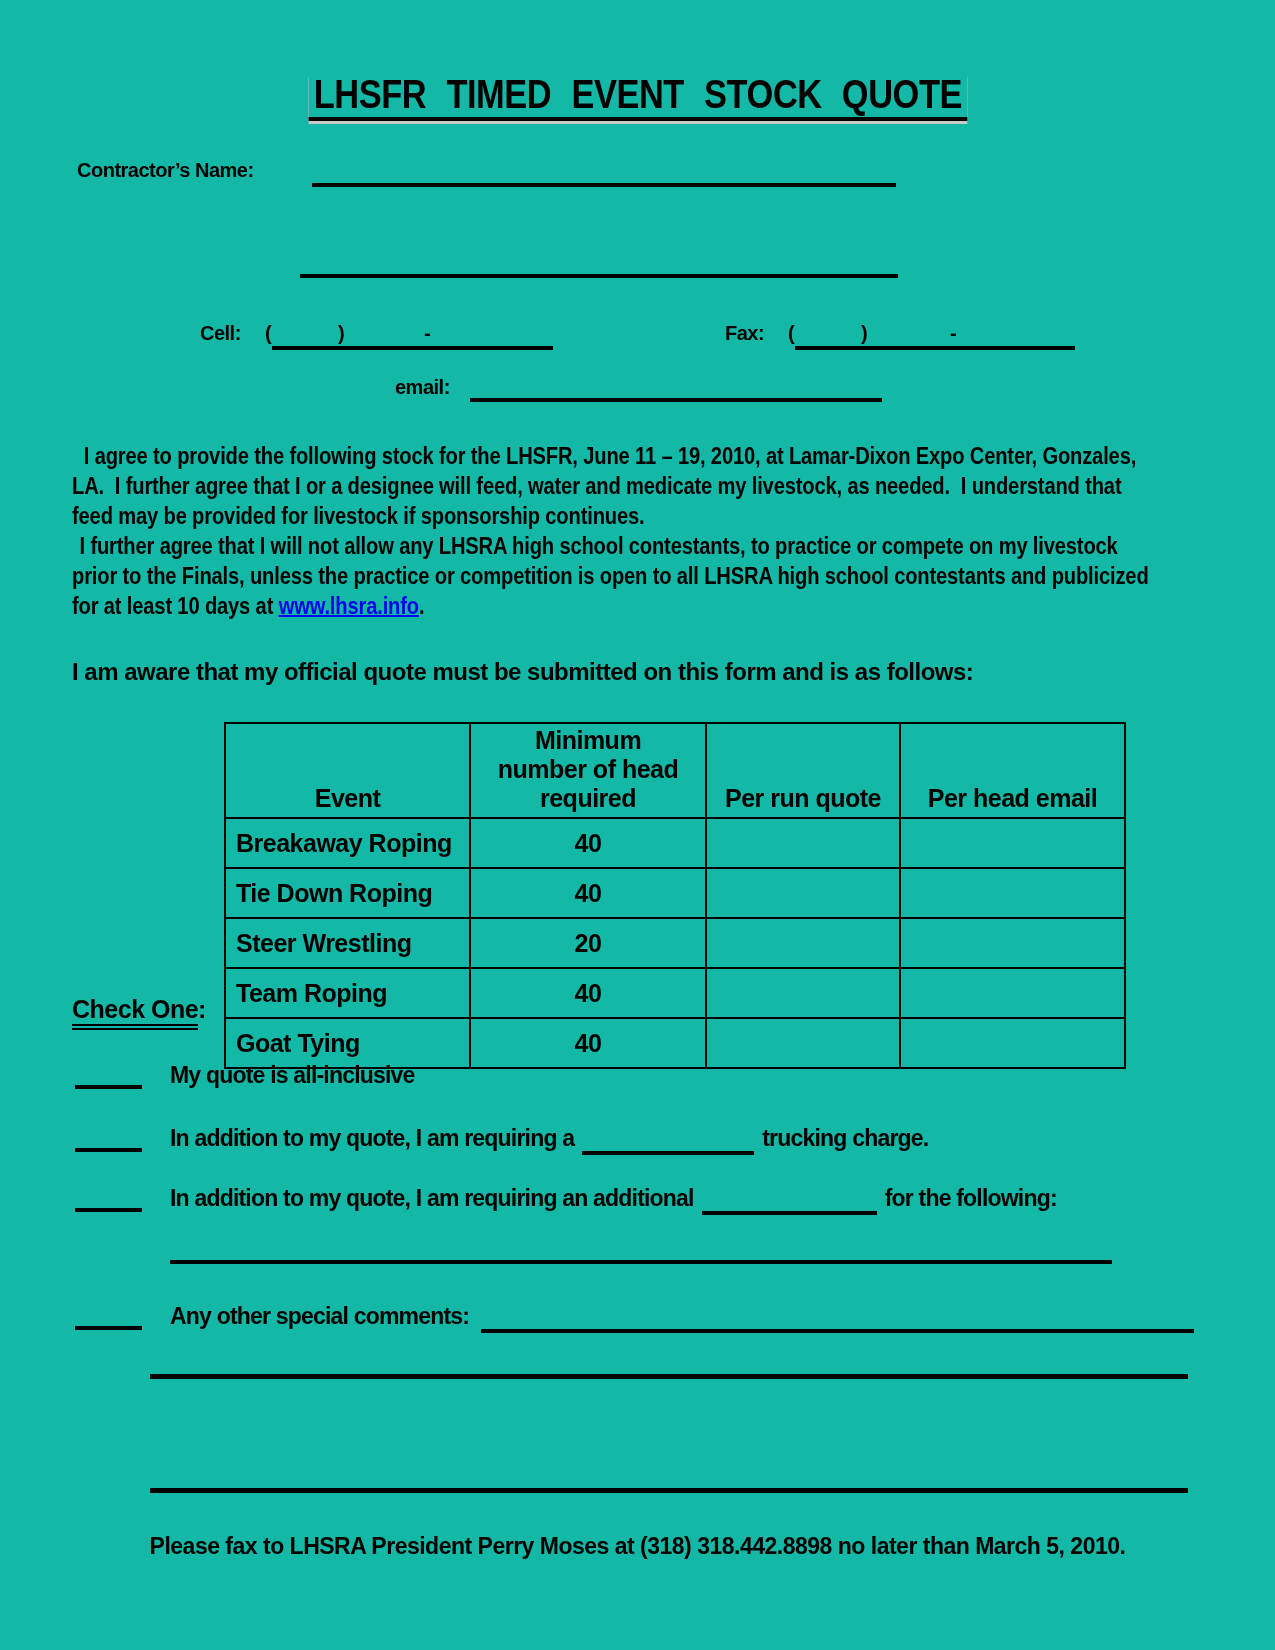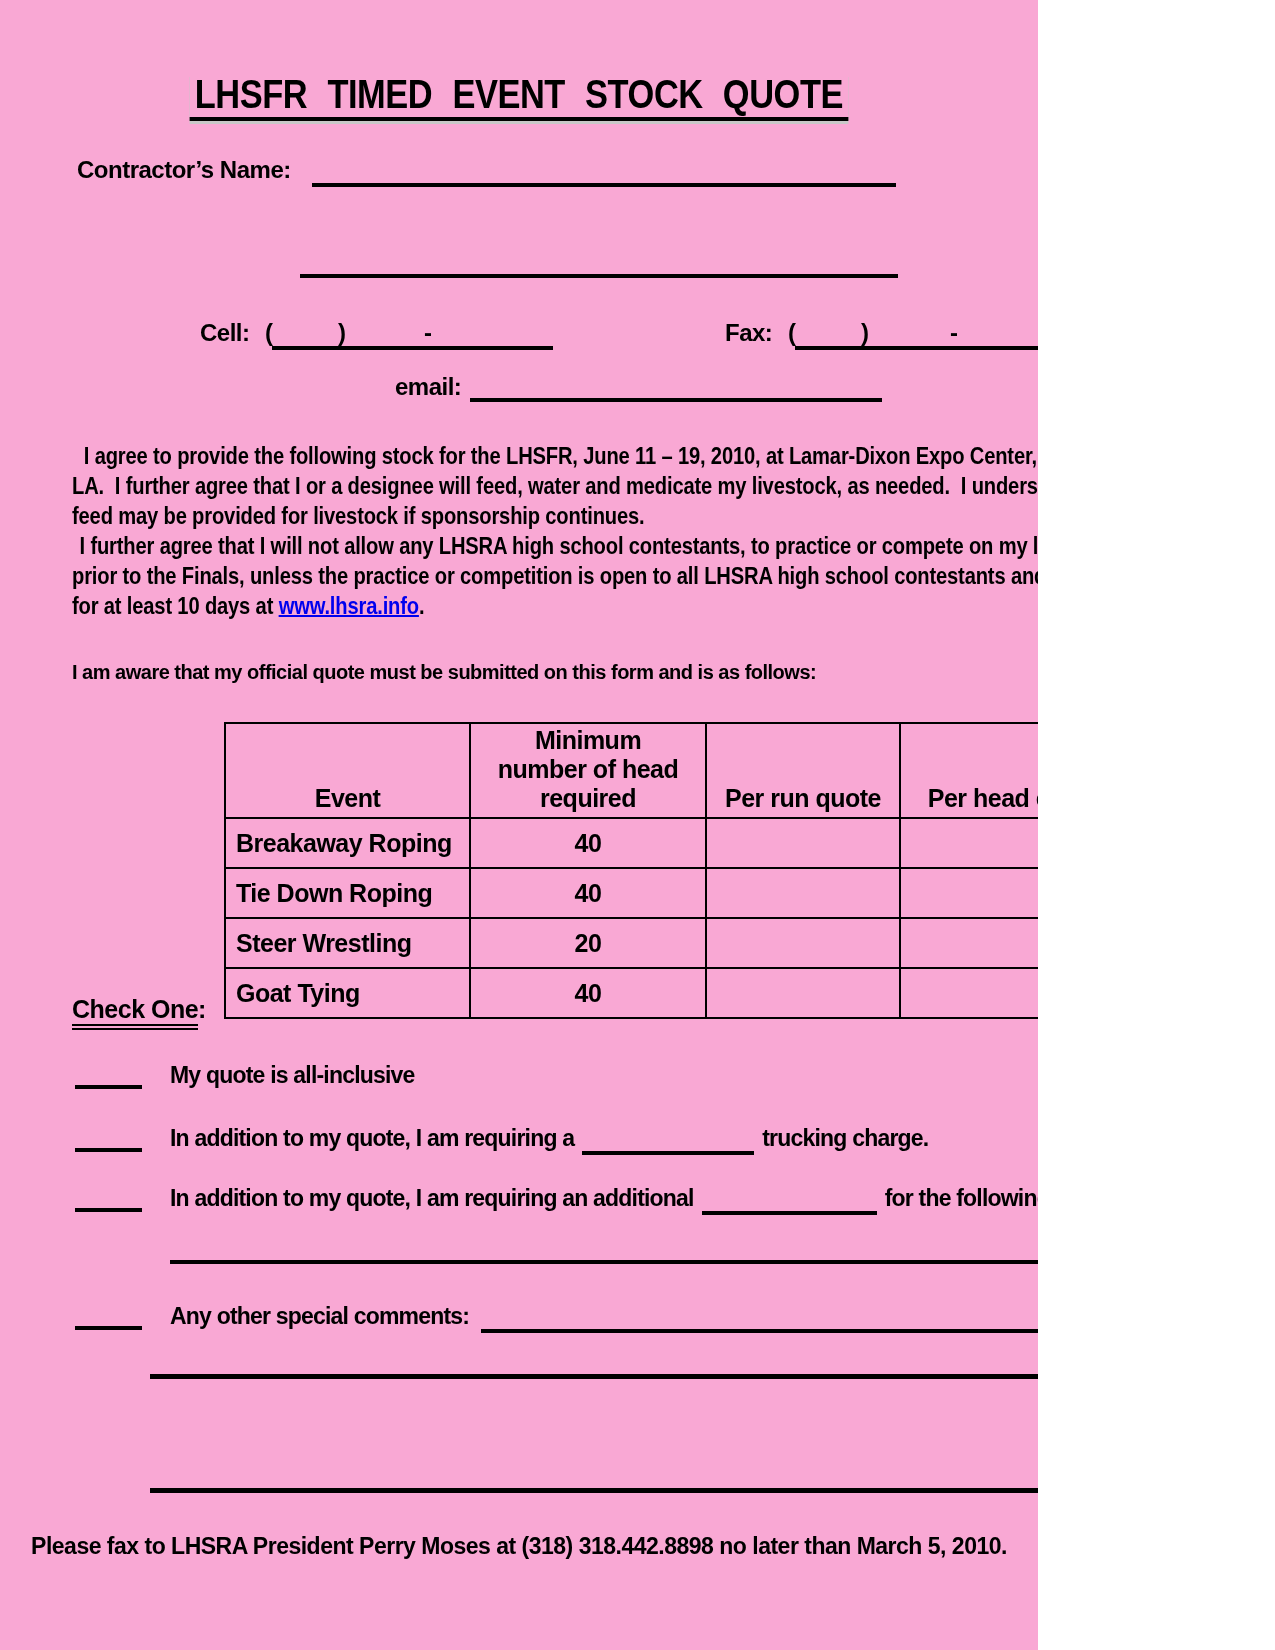--- a/index.html
+++ b/index.html
@@ -1,43 +1,43 @@
 <!DOCTYPE html>
 <html><head>
 <meta charset="utf-8">
 <style>
   html,body{margin:0;padding:0;background:#fff;}
   .page{
-    position:relative;width:1038px;height:1650px;background:#f9a8d4;
+    position:relative;width:1275px;height:1650px;background:#14b8a6;
     font-family:"Liberation Sans",sans-serif;font-weight:bold;color:#000;
     overflow:hidden;
   }
   
   .title-wrap{position:absolute;top:74px;left:0;width:100%;text-align:center;}
   .title{
     display:inline-block;font-size:40px;letter-spacing:-0.5px;word-spacing:0.32em;
     transform:scaleX(0.86);transform-origin:50% 50%;
     padding:0 6px 3px 6px;border-bottom:4px solid #000;box-shadow:0 3px 0 #c8c8c8;
     white-space:nowrap;line-height:40px;
   }
   
-  .row{position:absolute;left:0;width:100%;height:30px;font-size:24px;letter-spacing:-0.5px;line-height:26px;}
+  .row{position:absolute;left:0;width:100%;height:30px;font-size:20px;letter-spacing:-0.5px;line-height:26px;}
   .row .lbl{position:absolute;top:0;white-space:nowrap;}
   .blank{position:absolute;top:0;height:26px;border-bottom:4px solid #000;}
   .blank.short{height:24px;}
   .standalone-blank{position:absolute;height:26px;border-bottom:4px solid #000;}
   .phone-line{position:absolute;top:0;height:26px;border-bottom:4px solid #000;}
   .phone-line>span{position:absolute;top:0;}
   
   .agreement{position:absolute;top:441px;left:72px;width:1292px;transform:scaleX(0.84);transform-origin:0 0;}
   .agreement p{margin:0;font-size:24px;line-height:30px;letter-spacing:-0.2px;white-space:pre-wrap;}
   .agreement p.p1{text-indent:14px;}
   .agreement p.p2{text-indent:9px;}
   .link{color:#0000ee;text-decoration:underline;text-decoration-thickness:2px;cursor:pointer;}
-  .intro{position:absolute;top:659px;left:72px;font-size:20px;letter-spacing:-0.5px;line-height:26px;white-space:nowrap;}
+  .intro{position:absolute;top:659px;left:72px;font-size:24px;letter-spacing:-0.5px;line-height:26px;white-space:nowrap;}
   .note{position:absolute;top:686px;left:72px;width:1036px;text-align:right;font-size:24px;letter-spacing:-0.5px;line-height:26px;}
   
   table.quote{position:absolute;top:722px;left:224px;width:900px;border-collapse:collapse;table-layout:fixed;}
   table.quote th,table.quote td{border:2px solid #000;font-size:25px;letter-spacing:-0.5px;font-weight:bold;}
   table.quote th{vertical-align:bottom;text-align:center;height:66px;padding:2px 6px 4px 6px;line-height:29px;}
   table.quote th .hdr-inner{display:inline-block;}
   table.quote th.hdr-min .hdr-inner{max-width:194px;}
   table.quote td{height:32px;padding:8px 10px;line-height:30px;}
   td.center{text-align:center;}
   
@@ -129,20 +129,26 @@
         <td></td>
         <td></td>
       </tr>
       <tr>
         <td>Steer Wrestling</td>
         <td class="center">20</td>
         <td></td>
         <td></td>
       </tr>
       <tr>
+        <td>Team Roping</td>
+        <td class="center">40</td>
+        <td></td>
+        <td></td>
+      </tr>
+      <tr>
         <td>Goat Tying</td>
         <td class="center">40</td>
         <td></td>
         <td></td>
       </tr>
     </tbody>
   </table>
 
   <div class="check-one">
     <span class="ul">Check One</span><span>:</span>

